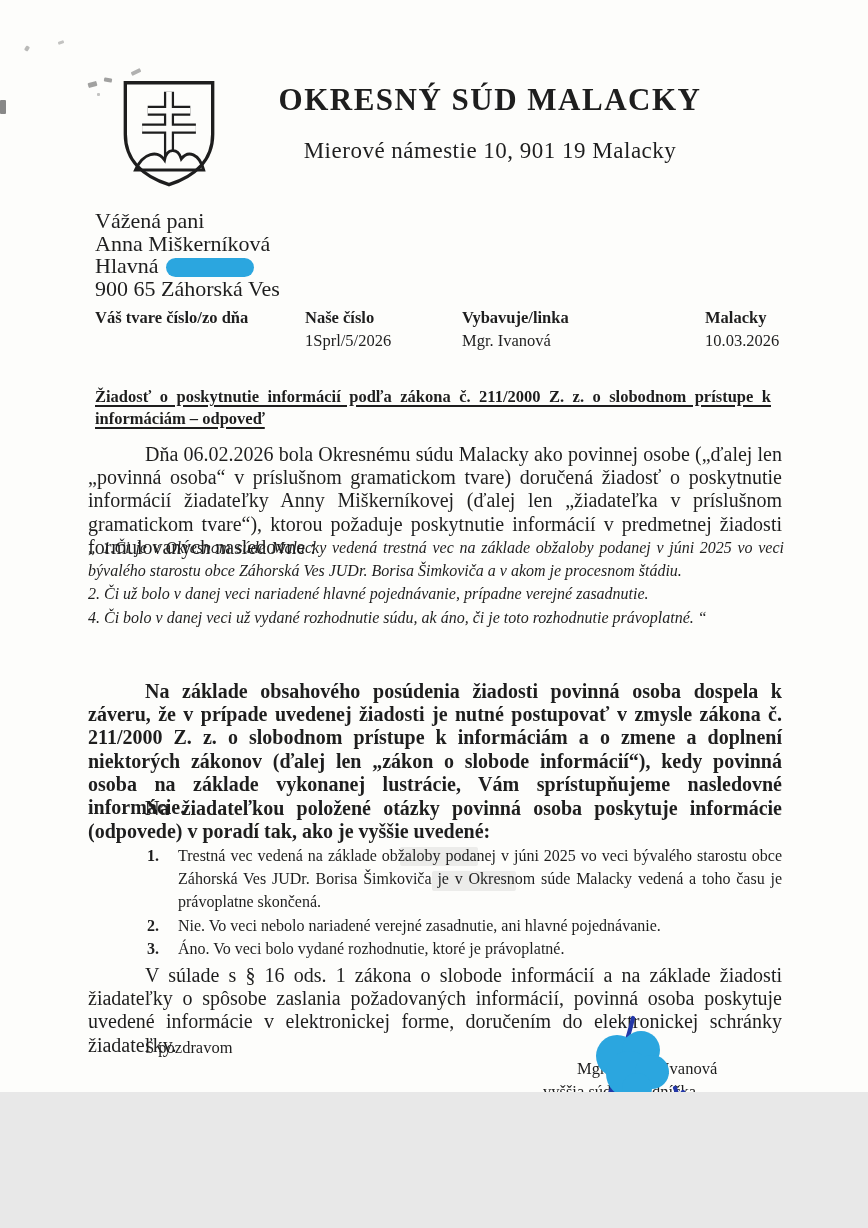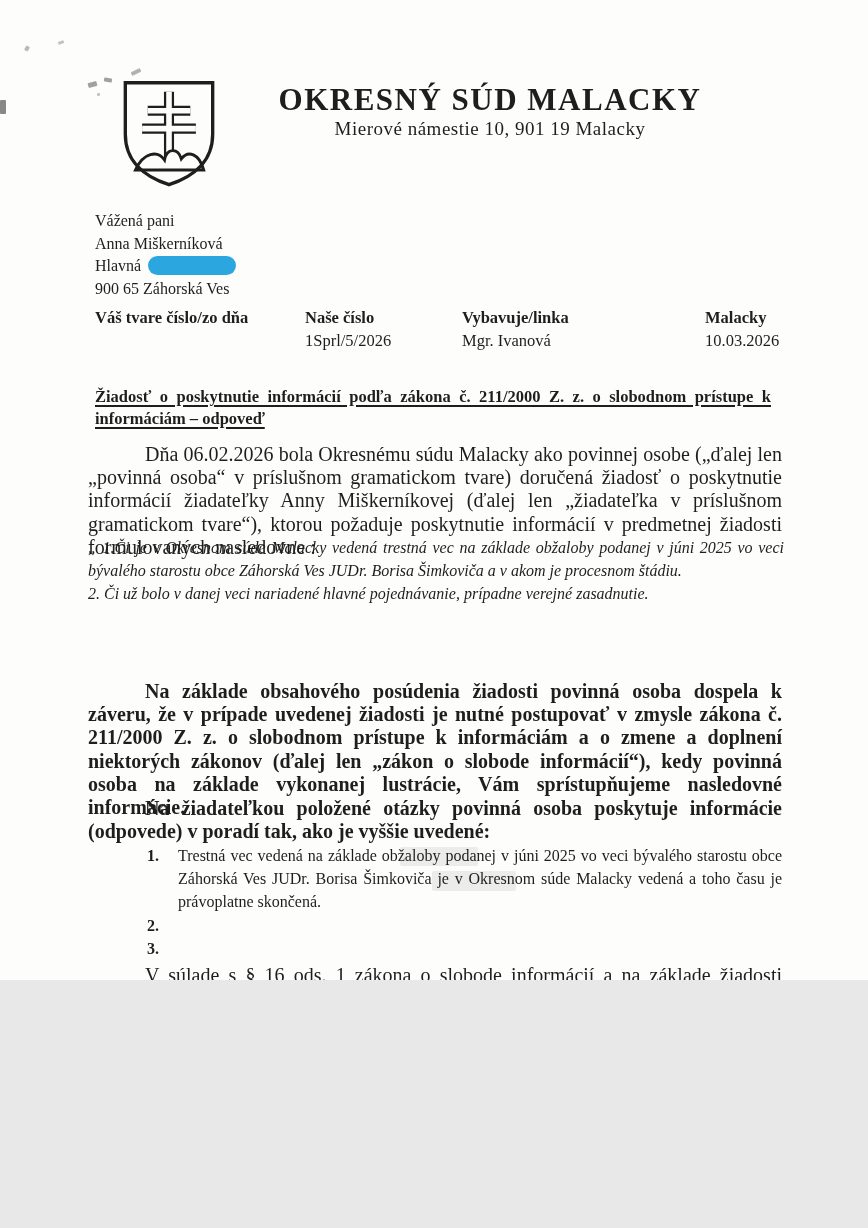--- a/index.html
+++ b/index.html
@@ -1,31 +1,31 @@
 <!DOCTYPE html>
 <html lang="sk"><head>
 <meta charset="utf-8">
 <style>
   html,body{margin:0;padding:0;background:#e8e8e8;}
   .page{
     position:relative;
-    width:868px;height:980px;
+    width:868px;height:1092px;
     margin:0 auto;
     background:#fdfdfb;
     overflow:hidden;
     font-family:"Liberation Serif","DejaVu Serif",serif;
     color:#1e1e1e;
   }
   
   .coa{position:absolute;left:108px;top:76px;width:122px;height:112px;}
   .head-block{position:absolute;left:230px;top:82px;width:520px;text-align:center;}
   .court-name{font-size:31px;font-weight:bold;letter-spacing:1.5px;white-space:nowrap;}
-  .court-address{font-size:19px;margin-top:0;letter-spacing:0.5px;}
+  .court-address{font-size:23px;margin-top:20px;letter-spacing:0.5px;}
   
-  .recipient{position:absolute;left:95px;top:210px;font-size:16px;line-height:22.5px;}
+  .recipient{position:absolute;left:95px;top:210px;font-size:22px;line-height:22.5px;}
   .redaction-blob{
     display:inline-block;width:88px;height:19px;border-radius:11px;
     background:#2ba6df;vertical-align:-4px;margin-left:7px;
   }
   
   .refrow{position:absolute;top:308px;left:0;width:868px;font-size:16.5px;}
   .refcol{position:absolute;top:0;}
   .reflabel{font-weight:bold;}
   .refval{margin-top:3px;}
   .c1{left:95px;} .c2{left:305px;} .c3{left:462px;} .c4{left:668px;margin-left:37px;}
@@ -129,36 +129,39 @@
     </div>
   </div>
 
   <div class="subject">Žiadosť o poskytnutie informácií podľa zákona č. 211/2000 Z. z. o slobodnom prístupe k informáciám – odpoveď</div>
 
   <div class="para indent p1">Dňa 06.02.2026 bola Okresnému súdu Malacky ako povinnej osobe („ďalej len „povinná osoba“ v príslušnom gramatickom tvare) doručená žiadosť o poskytnutie informácií žiadateľky Anny Miškerníkovej (ďalej len „žiadateľka v príslušnom gramatickom tvare“), ktorou požaduje poskytnutie informácií v predmetnej žiadosti formulovaných nasledovne :</div>
 
   <div class="questions">
     <div class="q">„ 1.Či je v Okresnom súde Malacky vedená trestná vec na základe obžaloby podanej v júni 2025 vo veci bývalého starostu obce Záhorská Ves JUDr. Borisa Šimkoviča a v akom je procesnom štádiu.</div>
     <div class="q">2. Či už bolo v danej veci nariadené hlavné pojednávanie, prípadne verejné zasadnutie.</div>
+    <div class="q">4. Či bolo v danej veci už vydané rozhodnutie súdu, ak áno, či je toto rozhodnutie právoplatné. “</div>
   </div>
 
   <div class="para indent p2">Na základe obsahového posúdenia žiadosti povinná osoba dospela k záveru, že v prípade uvedenej žiadosti je nutné postupovať v zmysle zákona č. 211/2000 Z. z. o slobodnom prístupe k informáciám a o zmene a doplnení niektorých zákonov (ďalej len „zákon o slobode informácií“), kedy povinná osoba na základe vykonanej lustrácie, Vám sprístupňujeme nasledovné informácie.</div>
 
   <div class="para indent answers-heading">Na žiadateľkou položené otázky povinná osoba poskytuje informácie (odpovede) v poradí tak, ako je vyššie uvedené:</div>
 
   <div class="answers">
     <div class="ans">
       <span class="num">1.</span>
       <span class="txt">Trestná vec vedená na základe obžaloby podanej v júni 2025 vo veci bývalého starostu obce Záhorská Ves JUDr. Borisa Šimkoviča je v Okresnom súde Malacky vedená a toho času je právoplatne skončená.</span>
     </div>
     <div class="ans">
       <span class="num">2.</span>
+      <span class="txt">Nie. Vo veci nebolo nariadené verejné zasadnutie, ani hlavné pojednávanie.</span>
     </div>
     <div class="ans">
       <span class="num">3.</span>
+      <span class="txt">Áno. Vo veci bolo vydané rozhodnutie, ktoré je právoplatné.</span>
     </div>
   </div>
 
   <div class="para indent p3">V súlade s § 16 ods. 1 zákona o slobode informácií a na základe žiadosti žiadateľky o spôsobe zaslania požadovaných informácií, povinná osoba poskytuje uvedené informácie v elektronickej forme, doručením do elektronickej schránky žiadateľky.</div>
 
   <div class="closing">S pozdravom</div>
 
   <div class="sig-name">
     <span>Mgr.</span><span class="gap"></span><span>a Ivanová</span>
   </div>

